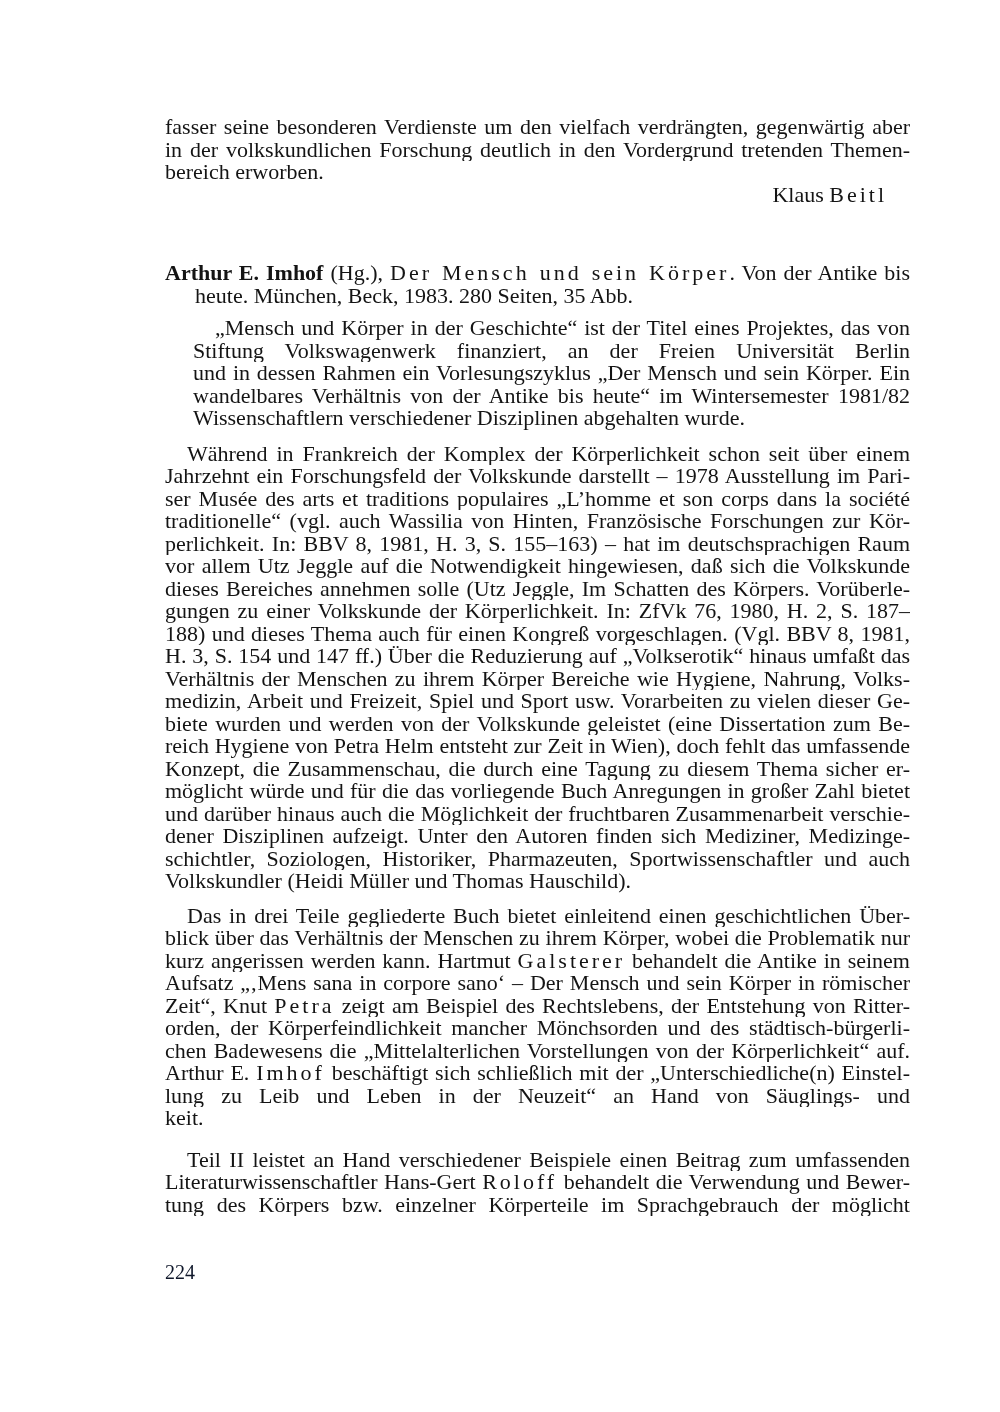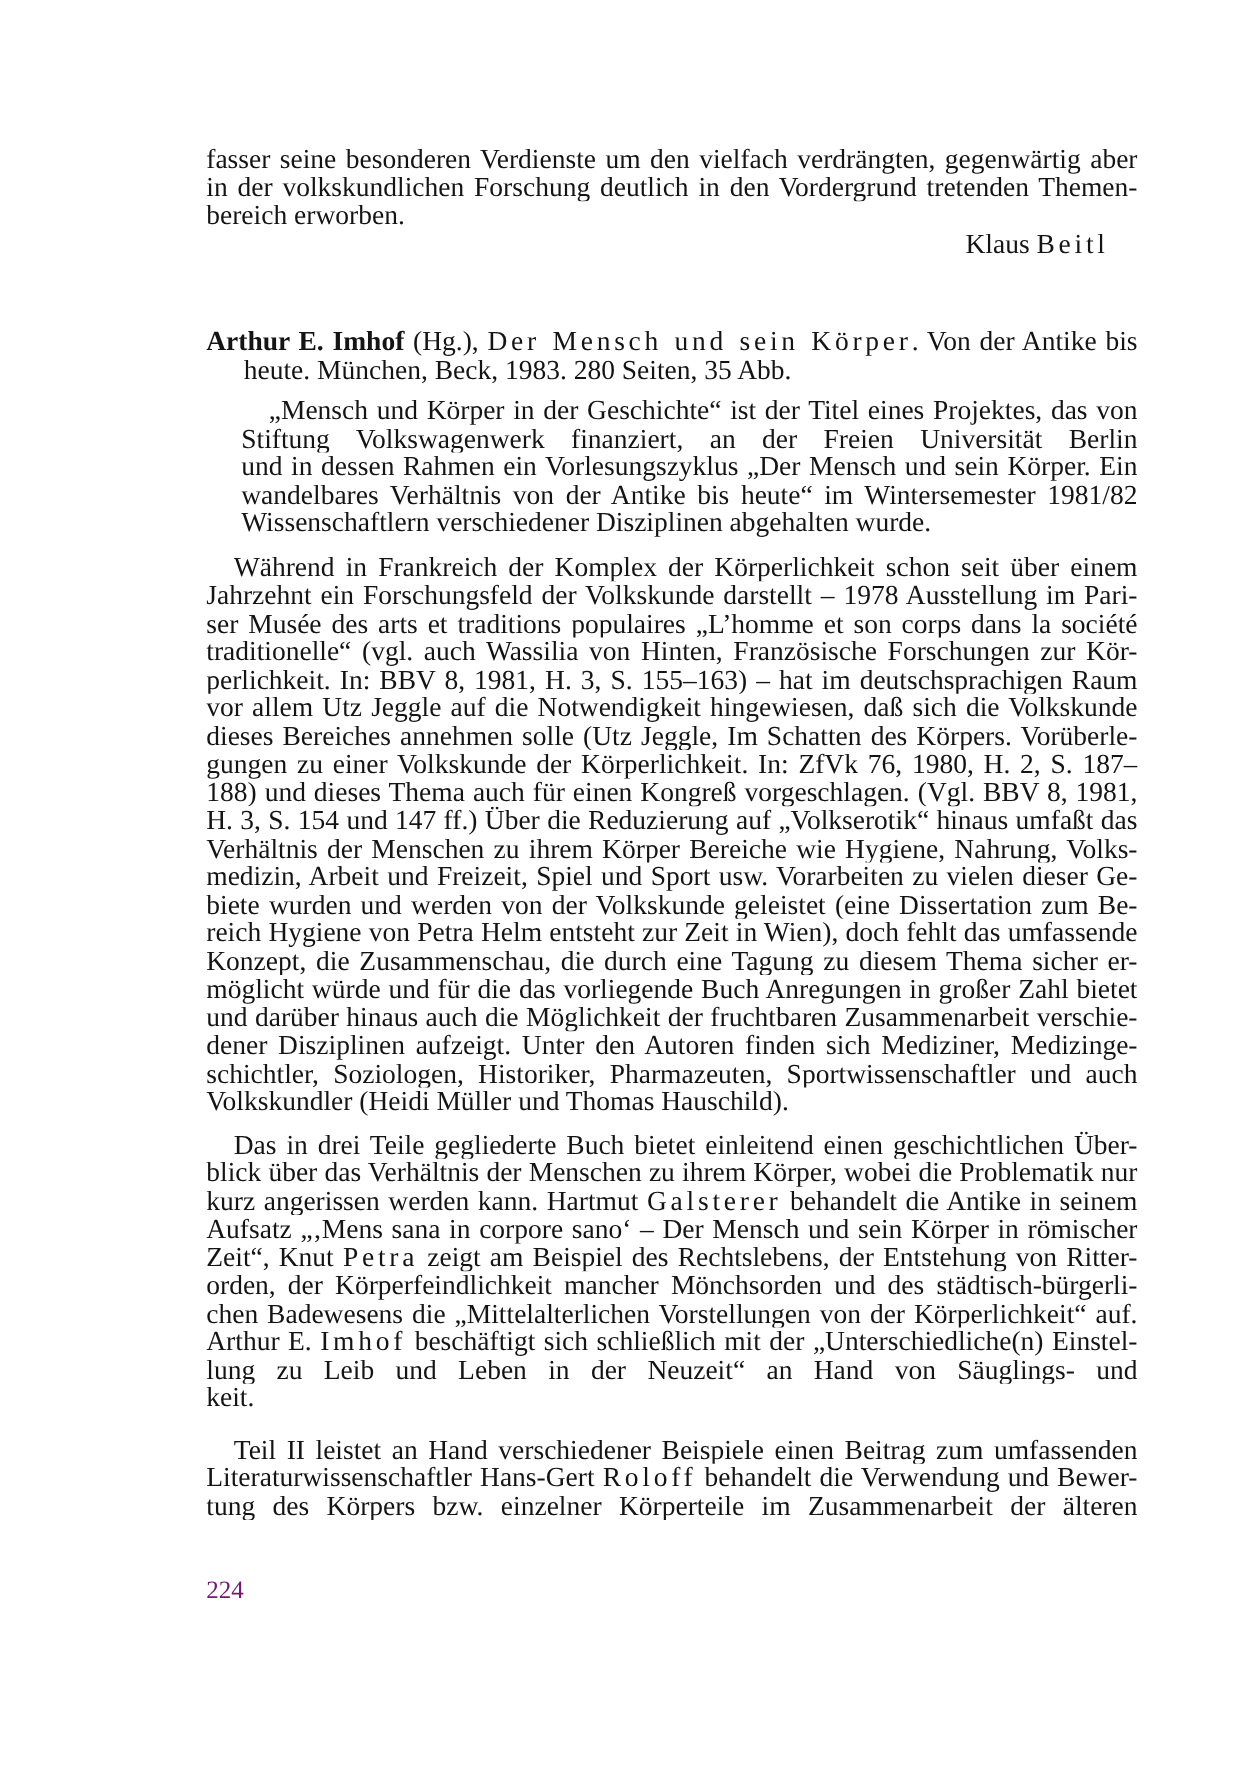--- a/index.html
+++ b/index.html
@@ -42,21 +42,21 @@
   .b-para-project  { margin-top: 10px; margin-left: 28px; }
   .b-para-research { margin-top: 13px; }
   .b-para-part1    { margin-top: 12px; }
   .b-para-part2    { margin-top: 19px; }
   .pagenum {
     position: absolute;
     left: 165px;
     top: 1260px;
     font-size: 20px;
     line-height: 24px;
-    color: #701a75;
+    color: #0f172a;
   }
 </style>
 </head>
 <body>
 
 <div class="page">
   <div class="textcol">
       <div class="block b-para-carryover">
         <div class="ln j"><span class="run">fasser seine besonderen Verdienste um den vielfach verdrängten, gegenwärtig aber</span></div>
         <div class="ln j"><span class="run">in der volkskundlichen Forschung deutlich in den Vordergrund tretenden Themen-</span></div>
@@ -106,17 +106,17 @@
         <div class="ln j"><span class="run">Zeit“, Knut </span><span class="run run-sp">Petra</span><span class="run"> zeigt am Beispiel des Rechtslebens, der Entstehung von Ritter-</span></div>
         <div class="ln j"><span class="run">orden, der Körperfeindlichkeit mancher Mönchsorden und des städtisch-bürgerli-</span></div>
         <div class="ln j"><span class="run">chen Badewesens die „Mittelalterlichen Vorstellungen von der Körperlichkeit“ auf.</span></div>
         <div class="ln j"><span class="run">Arthur E. </span><span class="run run-sp">Imhof</span><span class="run"> beschäftigt sich schließlich mit der „Unterschiedliche(n) Einstel-</span></div>
         <div class="ln j"><span class="run">lung zu Leib und Leben in der Neuzeit“ an Hand von Säuglings- und Müttersterblich-</span></div>
         <div class="ln nj"><span class="run">keit.</span></div>
       </div>
       <div class="block b-para-part2">
         <div class="ln j first"><span class="run">Teil II leistet an Hand verschiedener Beispiele einen Beitrag zum umfassenden</span></div>
         <div class="ln j"><span class="run">Literaturwissenschaftler Hans-Gert </span><span class="run run-sp">Roloff</span><span class="run"> behandelt die Verwendung und Bewer-</span></div>
-        <div class="ln j"><span class="run">tung des Körpers bzw. einzelner Körperteile im Zusammenarbeit der älteren</span></div>
+        <div class="ln j"><span class="run">tung des Körpers bzw. einzelner Körperteile im Sprachgebrauch der möglicht</span></div>
       </div>
     </div>
   <div class="pagenum">224</div>
 </div>
 
 </body></html>

